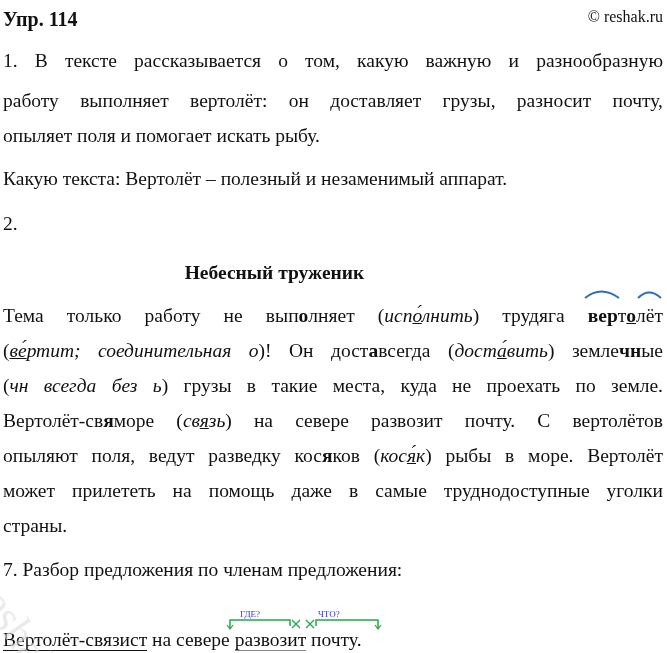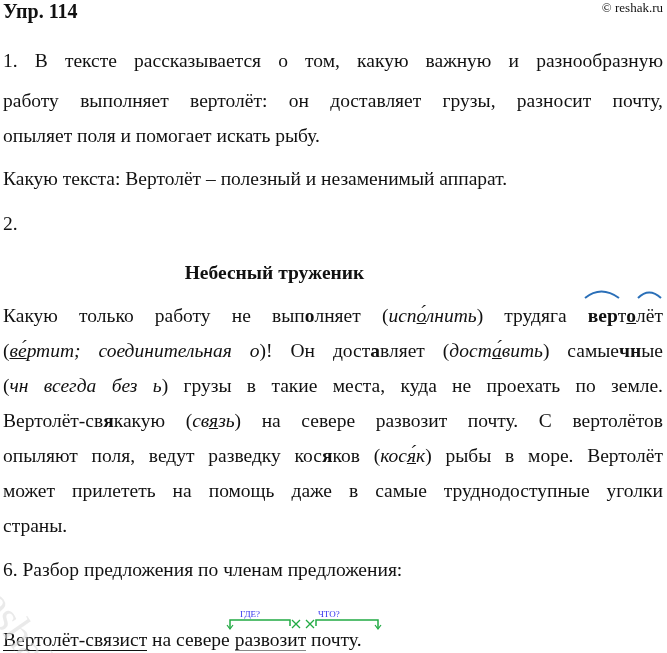--- a/index.html
+++ b/index.html
@@ -1,20 +1,20 @@
 <!DOCTYPE html>
 <html><head>
 <meta charset="utf-8">
 <style>
   html,body{margin:0;padding:0;background:#fff;}
   body{width:667px;height:653px;position:relative;overflow:hidden;
        font-family:"Liberation Serif","DejaVu Serif",serif;color:#111;font-size:19.5px;}
-  .abs{position:absolute;}
+  .abs{position:absolute;margin-top:8px;}
   .hdr-left{left:3px;top:0px;font-weight:bold;font-size:20px;}
-  .hdr-right{right:4px;top:0px;font-size:13px;}
+  .hdr-right{right:4px;top:0px;font-size:16px;}
   .line{position:absolute;left:3px;width:660px;white-space:nowrap;line-height:24px;}
   .just{text-align:justify;text-align-last:justify;}
   .title{position:absolute;left:0;width:549px;text-align:center;font-weight:bold;top:262px;}
   i{}
   b{font-weight:bold;}
   .ul{text-decoration:underline;}
   .arcs{position:absolute;left:583px;top:287px;}
   .subj{border-bottom:1.5px solid #111;}
   .pred{border-bottom:4px double #888;}
   .diag{position:absolute;left:222px;top:608px;}
@@ -35,38 +35,38 @@
 <div class="line" style="top:212px">2.</div>
 
 <div class="title">Небесный труженик</div>
 
 <svg class="arcs" width="85" height="12">
   <path d="M2 11 Q18 -2 36 11" stroke="#2a6fb8" stroke-width="2" fill="none"></path>
   <path d="M55 11 Q66 0 78 11" stroke="#2a6fb8" stroke-width="2" fill="none"></path>
 </svg>
 
 <div class="line just" style="top:304px">
-  <span>Какую только работу не вып</span><b>о</b><span>лняет (</span><i><span>исп</span><span class="ul">о́</span><span>лнить</span></i><span>) трудяга </span><b>вер</b><span>т</span><b class="ul">о</b><span>лёт</span>
+  <span>Тема только работу не вып</span><b>о</b><span>лняет (</span><i><span>исп</span><span class="ul">о́</span><span>лнить</span></i><span>) трудяга </span><b>вер</b><span>т</span><b class="ul">о</b><span>лёт</span>
 </div>
 <div class="line just" style="top:339px">
-  <span>(</span><i><span class="ul">ве́</span><span>ртит; соединительная о</span></i><span>)! Он дост</span><b>а</b><span>вляет (</span><i><span>дост</span><span class="ul">а́</span><span>вить</span></i><span>) самые</span><b>чн</b><span>ые</span>
+  <span>(</span><i><span class="ul">ве́</span><span>ртит; соединительная о</span></i><span>)! Он дост</span><b>а</b><span>всегда (</span><i><span>дост</span><span class="ul">а́</span><span>вить</span></i><span>) земле</span><b>чн</b><span>ые</span>
 </div>
 <div class="line just" style="top:374px">
   <span>(</span><i>чн всегда без ь</i><span>) грузы в такие места, куда не проехать по земле.</span>
 </div>
 <div class="line just" style="top:409px">
-  <span>Вертолёт-св</span><b>я</b><span>какую (</span><i><span>св</span><span class="ul">я</span><span>зь</span></i><span>) на севере развозит почту. С вертолётов</span>
+  <span>Вертолёт-св</span><b>я</b><span>море (</span><i><span>св</span><span class="ul">я</span><span>зь</span></i><span>) на севере развозит почту. С вертолётов</span>
 </div>
 <div class="line just" style="top:444px">
   <span>опыляют поля, ведут разведку кос</span><b>я</b><span>ков (</span><i><span>кос</span><span class="ul">я́</span><span>к</span></i><span>) рыбы в море. Вертолёт</span>
 </div>
 <div class="line just" style="top:479px">может прилететь на помощь даже в самые труднодоступные уголки</div>
 <div class="line" style="top:514px">страны.</div>
 
-<div class="line" style="top:558px">6. Разбор предложения по членам предложения:</div>
+<div class="line" style="top:558px">7. Разбор предложения по членам предложения:</div>
 
 <svg class="diag" width="170" height="24">
   <text x="18" y="9" class="q">ГДЕ?</text>
   <text x="96" y="9" class="q">ЧТО?</text>
   <path d="M8 20 V12 H68 V18" stroke="#22aa44" stroke-width="1.5" fill="none"></path>
   <path d="M5 17 L8 21 L11 17" stroke="#22aa44" stroke-width="1.2" fill="none"></path>
   <path d="M70 12 L78 20 M78 12 L70 20" stroke="#22aa44" stroke-width="1.3"></path>
   <path d="M84 12 L92 20 M92 12 L84 20" stroke="#22aa44" stroke-width="1.3"></path>
   <path d="M94 18 V12 H156 V20" stroke="#22aa44" stroke-width="1.5" fill="none"></path>
   <path d="M153 17 L156 21 L159 17" stroke="#22aa44" stroke-width="1.2" fill="none"></path>

